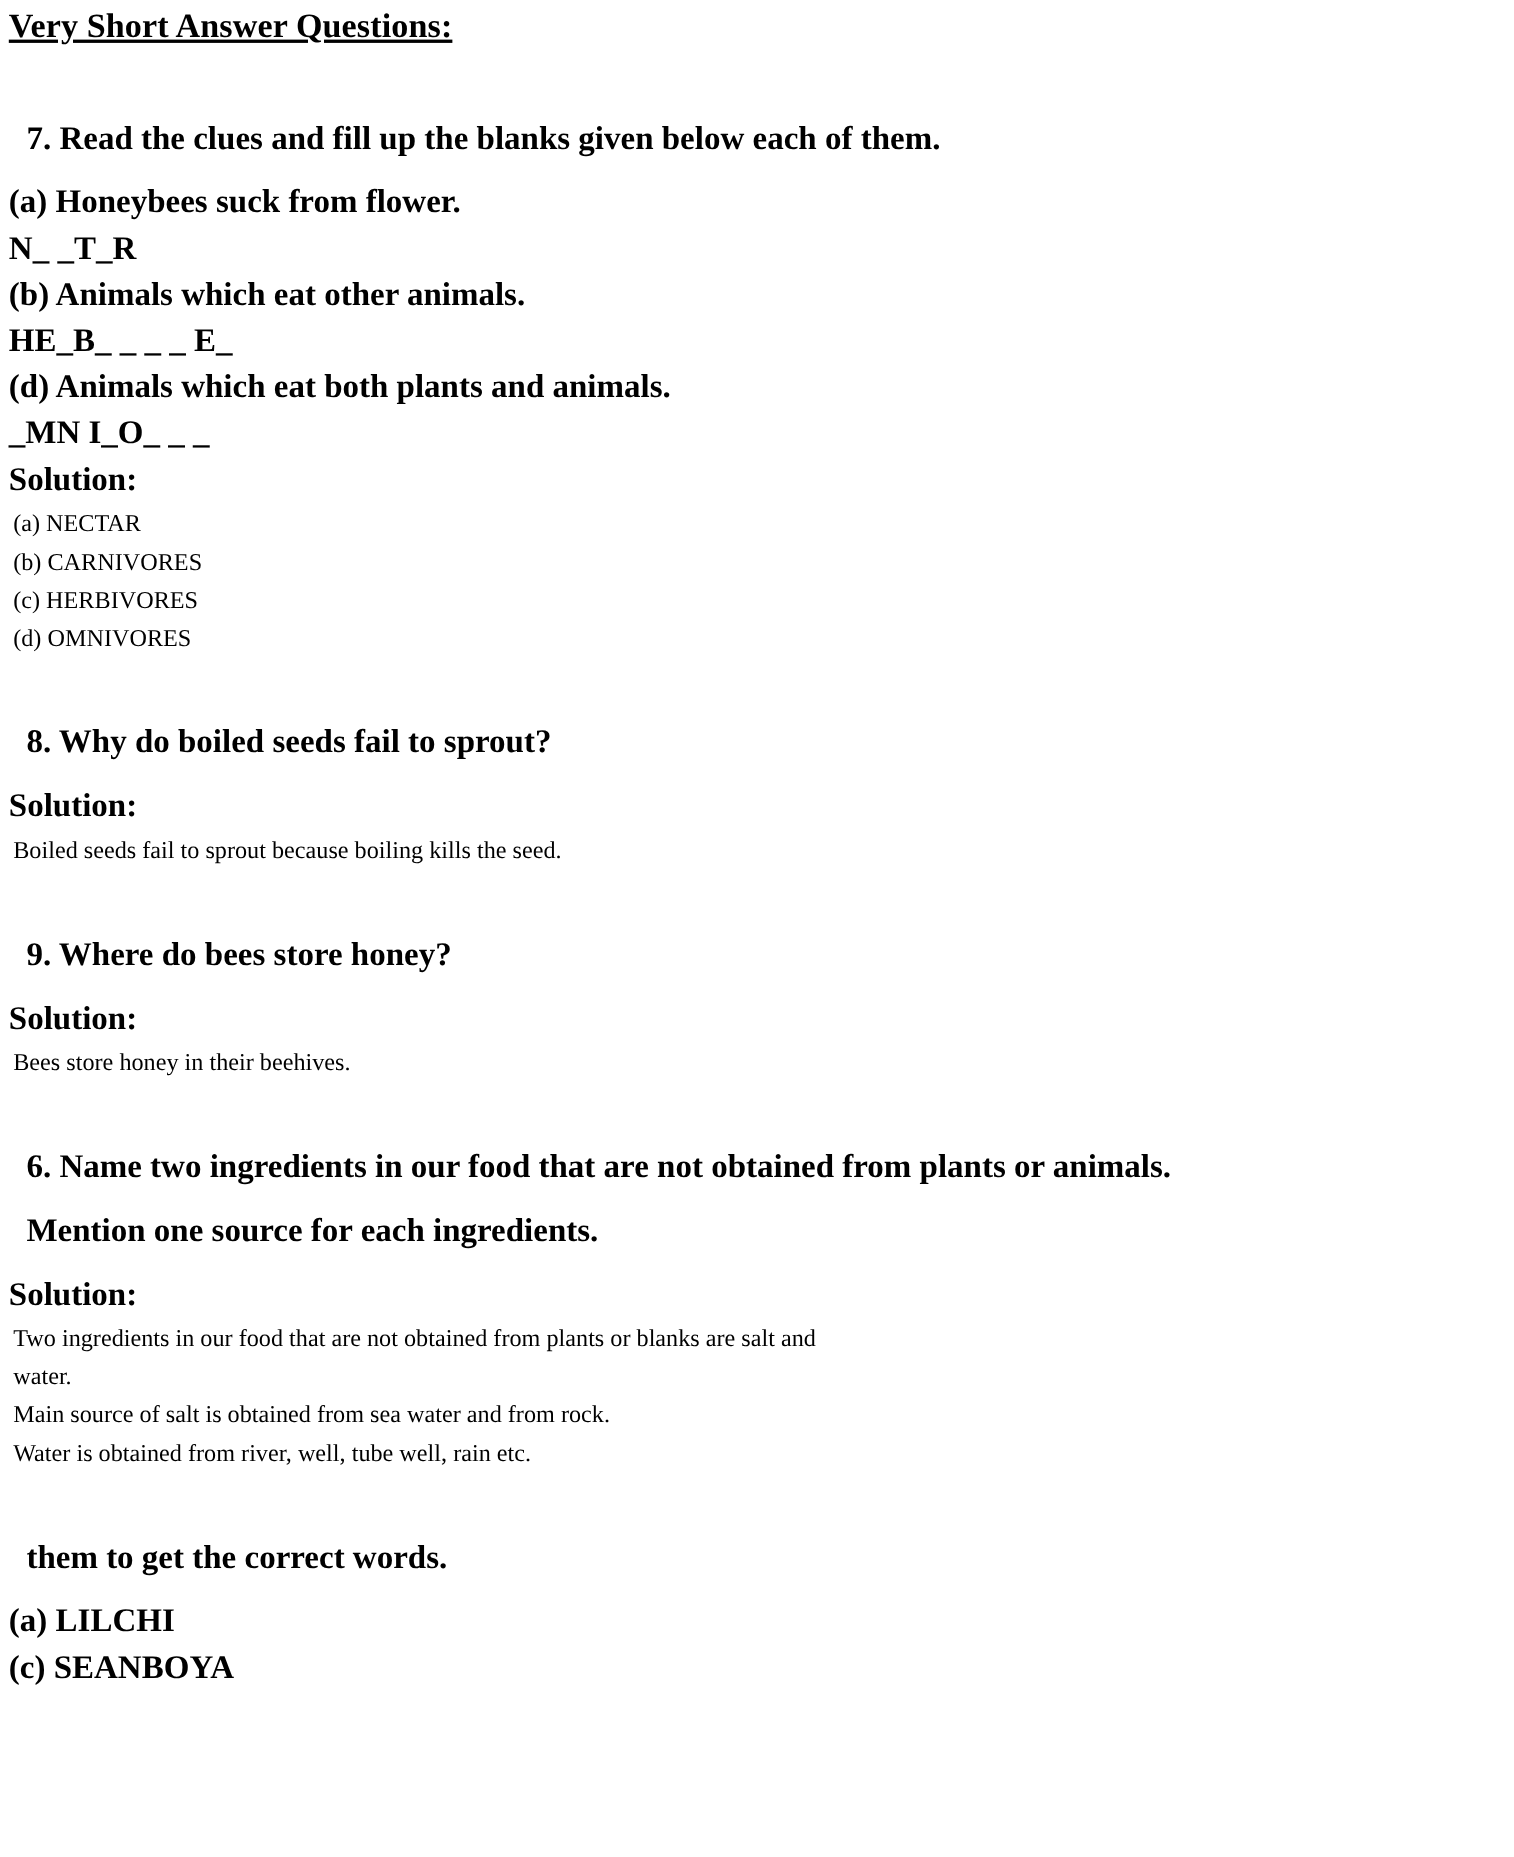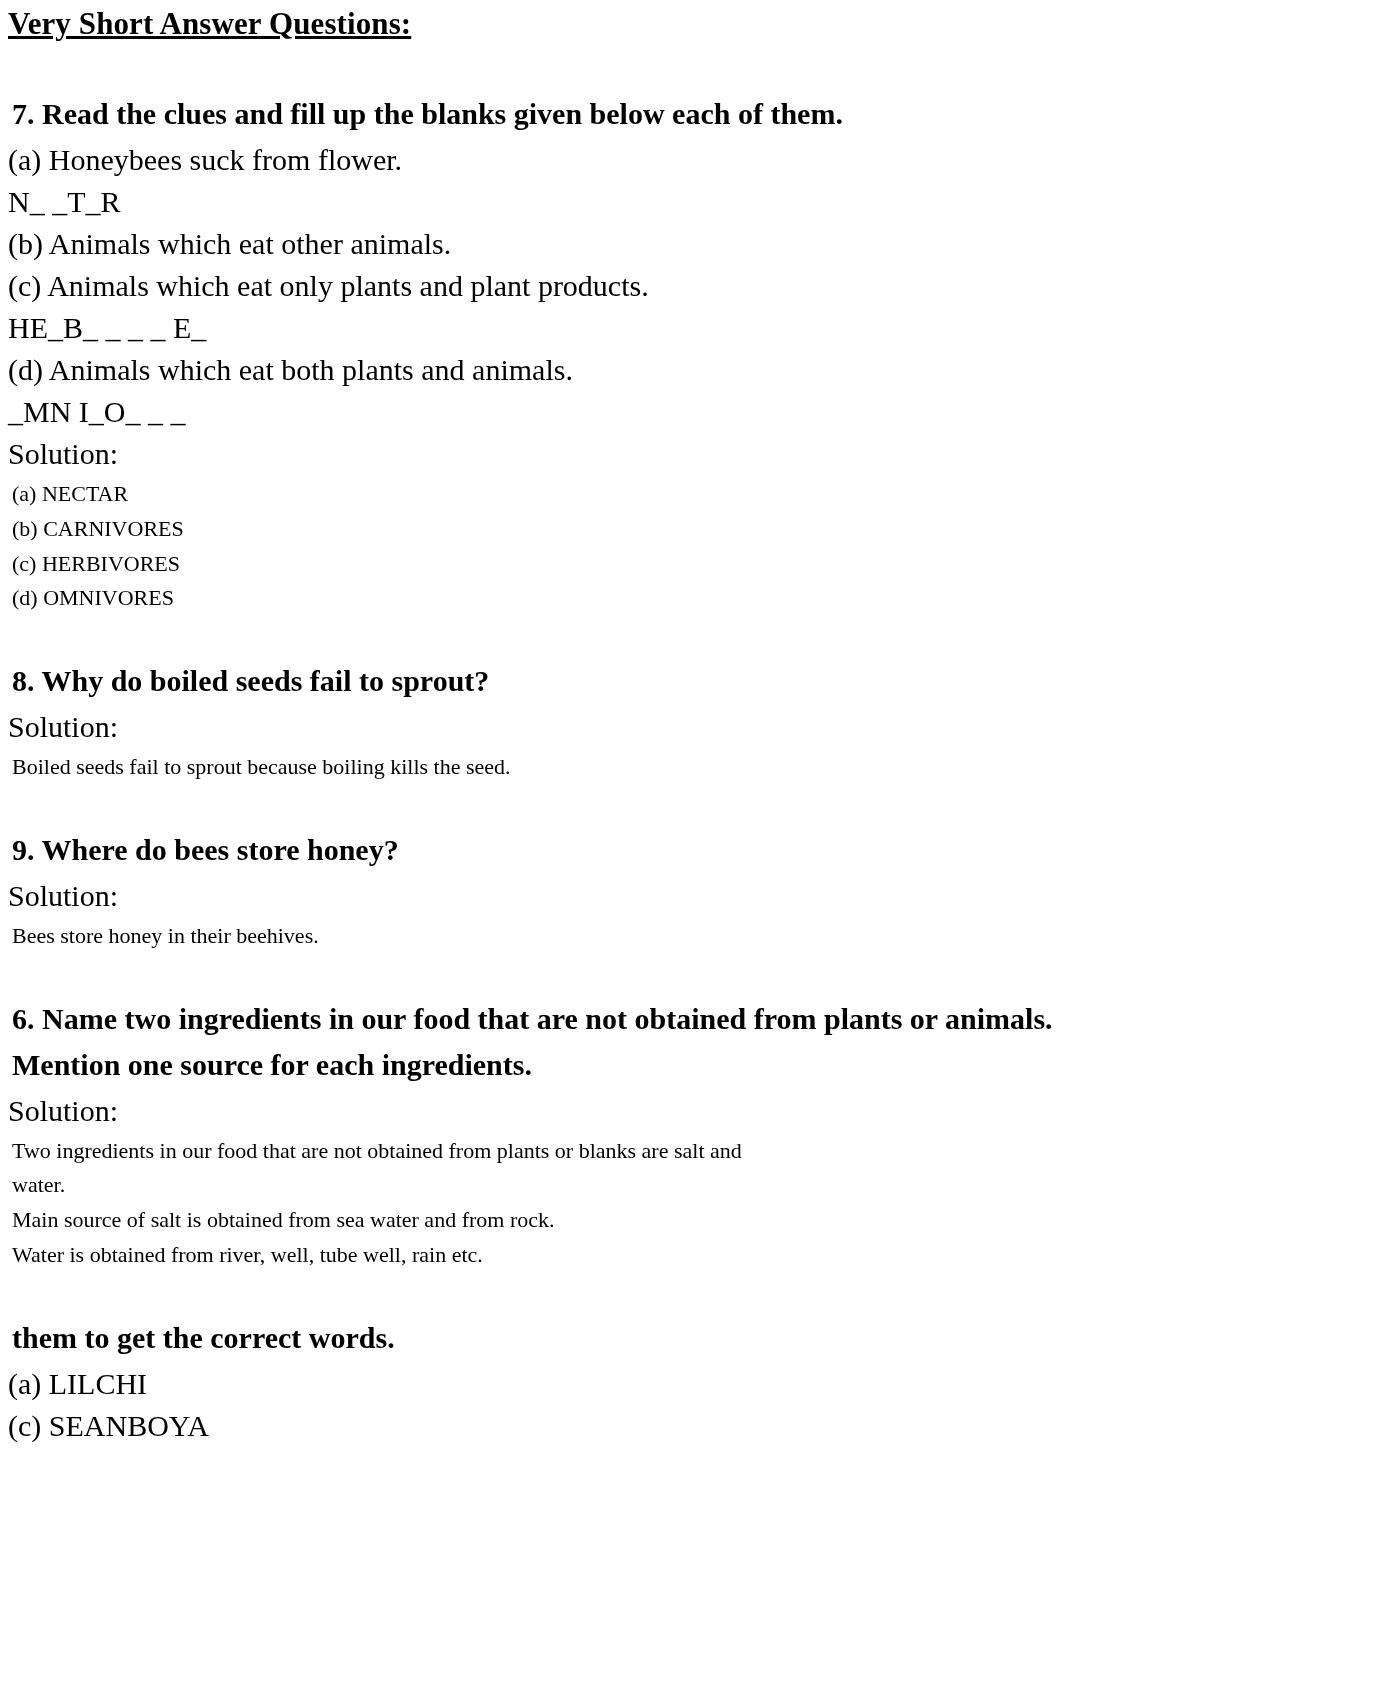--- a/index.html
+++ b/index.html
@@ -23,24 +23,24 @@
     font-size: 31px;
     text-decoration: underline;
     line-height: 1.32;
     margin: 0 0 6px 0;
     letter-spacing: 0.1px;
   }
   .q {
     font-weight: bold;
     font-size: 30px;
     line-height: 1.40;
-    margin: 4px;
+    margin: 16px;
   }
   .b {
-    font-weight: normal;
+    font-weight: bold;
     font-size: 30px;
     line-height: 1.40;
     margin: 0;
   }
   .t {
     font-weight: normal;
     font-size: 22px;
     line-height: 1.40;
     margin: 4px;
   }
@@ -59,21 +59,20 @@
 
   <div class="heading">Very Short Answer Questions:</div>
 
   <div class="spacer"></div>
 
   <div class="block">
     <p class="q">7. Read the clues and fill up the blanks given below each of them.</p>
     <p class="b">(a) Honeybees suck from flower.</p>
     <p class="b">N_ _T_R</p>
     <p class="b">(b) Animals which eat other animals.</p>
-    <p class="b">(c) Animals which eat only plants and plant products.</p>
     <p class="b">HE_B_ _ _ _  E_</p>
     <p class="b">(d) Animals which eat both plants and animals.</p>
     <p class="b">_MN I_O_ _ _</p>
     <p class="b">Solution:</p>
     <p class="t">(a) NECTAR</p>
     <p class="t">(b) CARNIVORES</p>
     <p class="t">(c) HERBIVORES</p>
     <p class="t">(d) OMNIVORES</p>
   </div>
 

